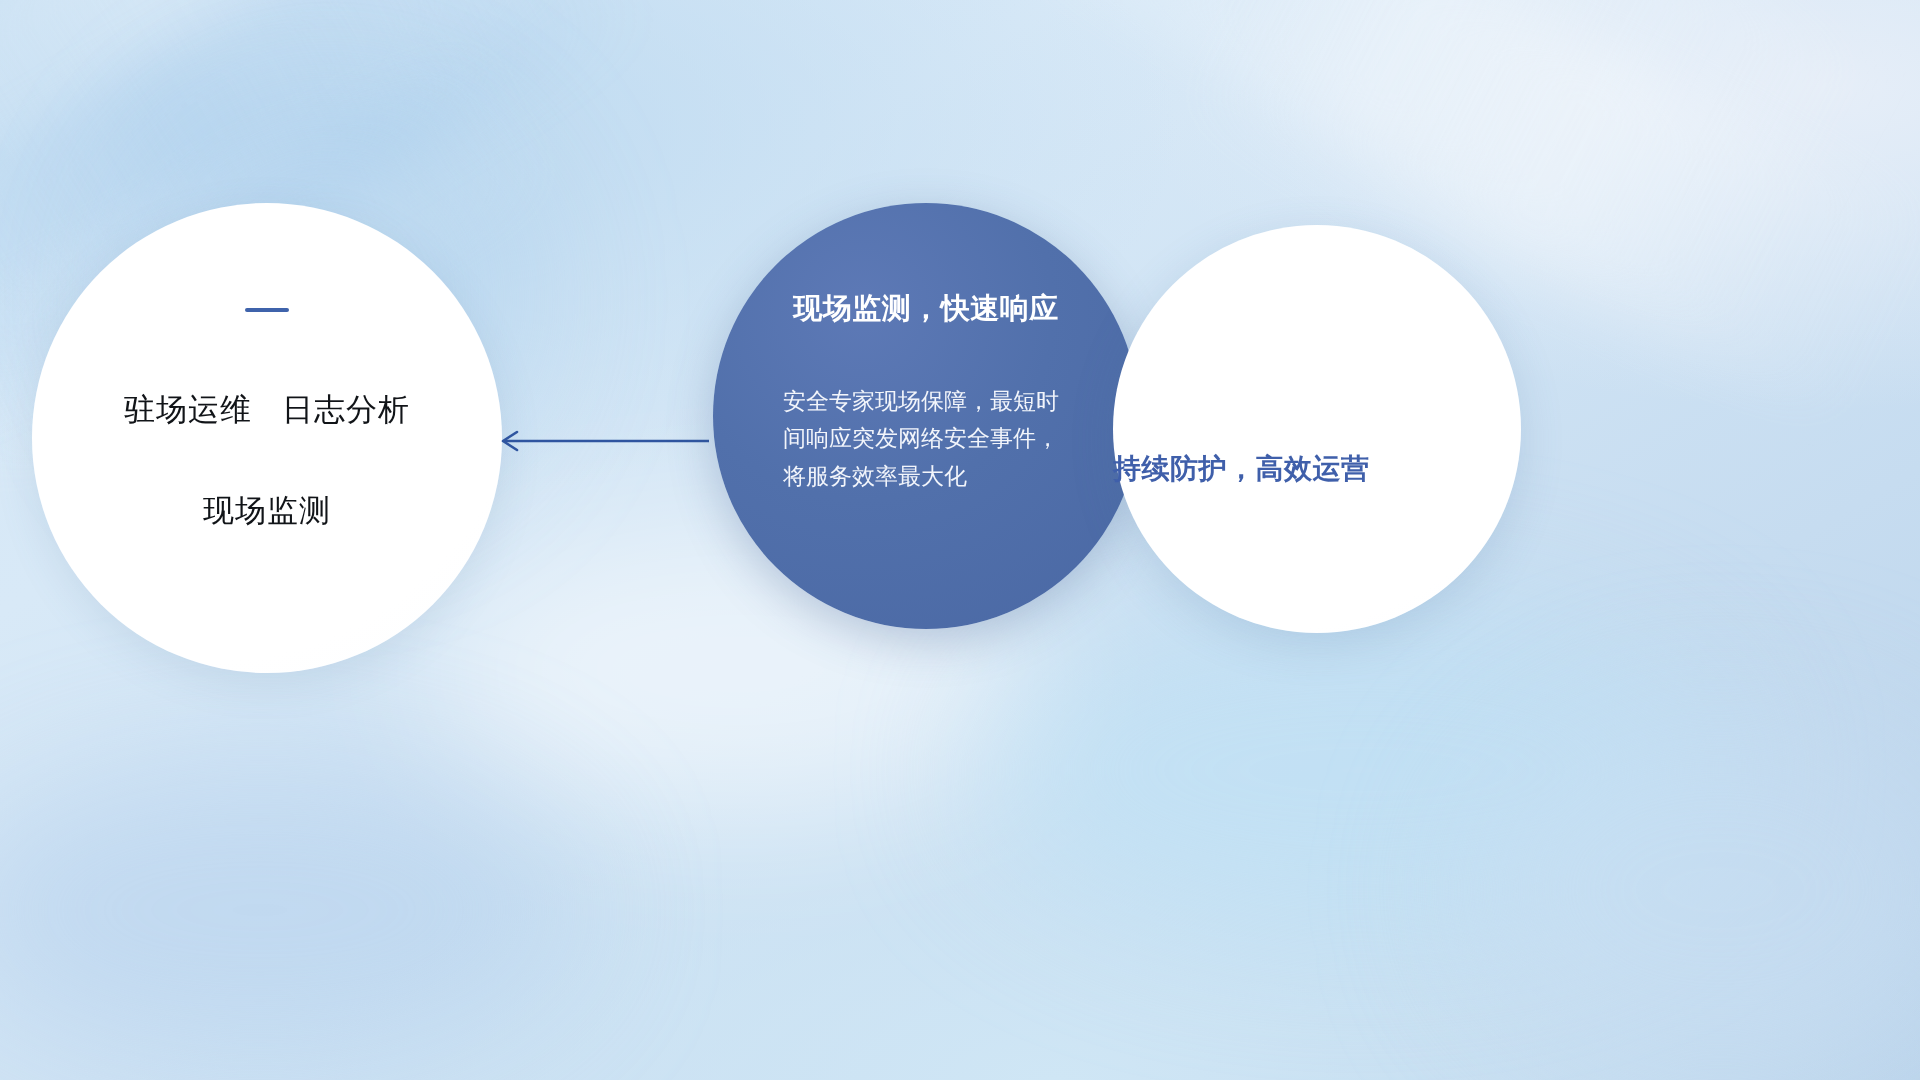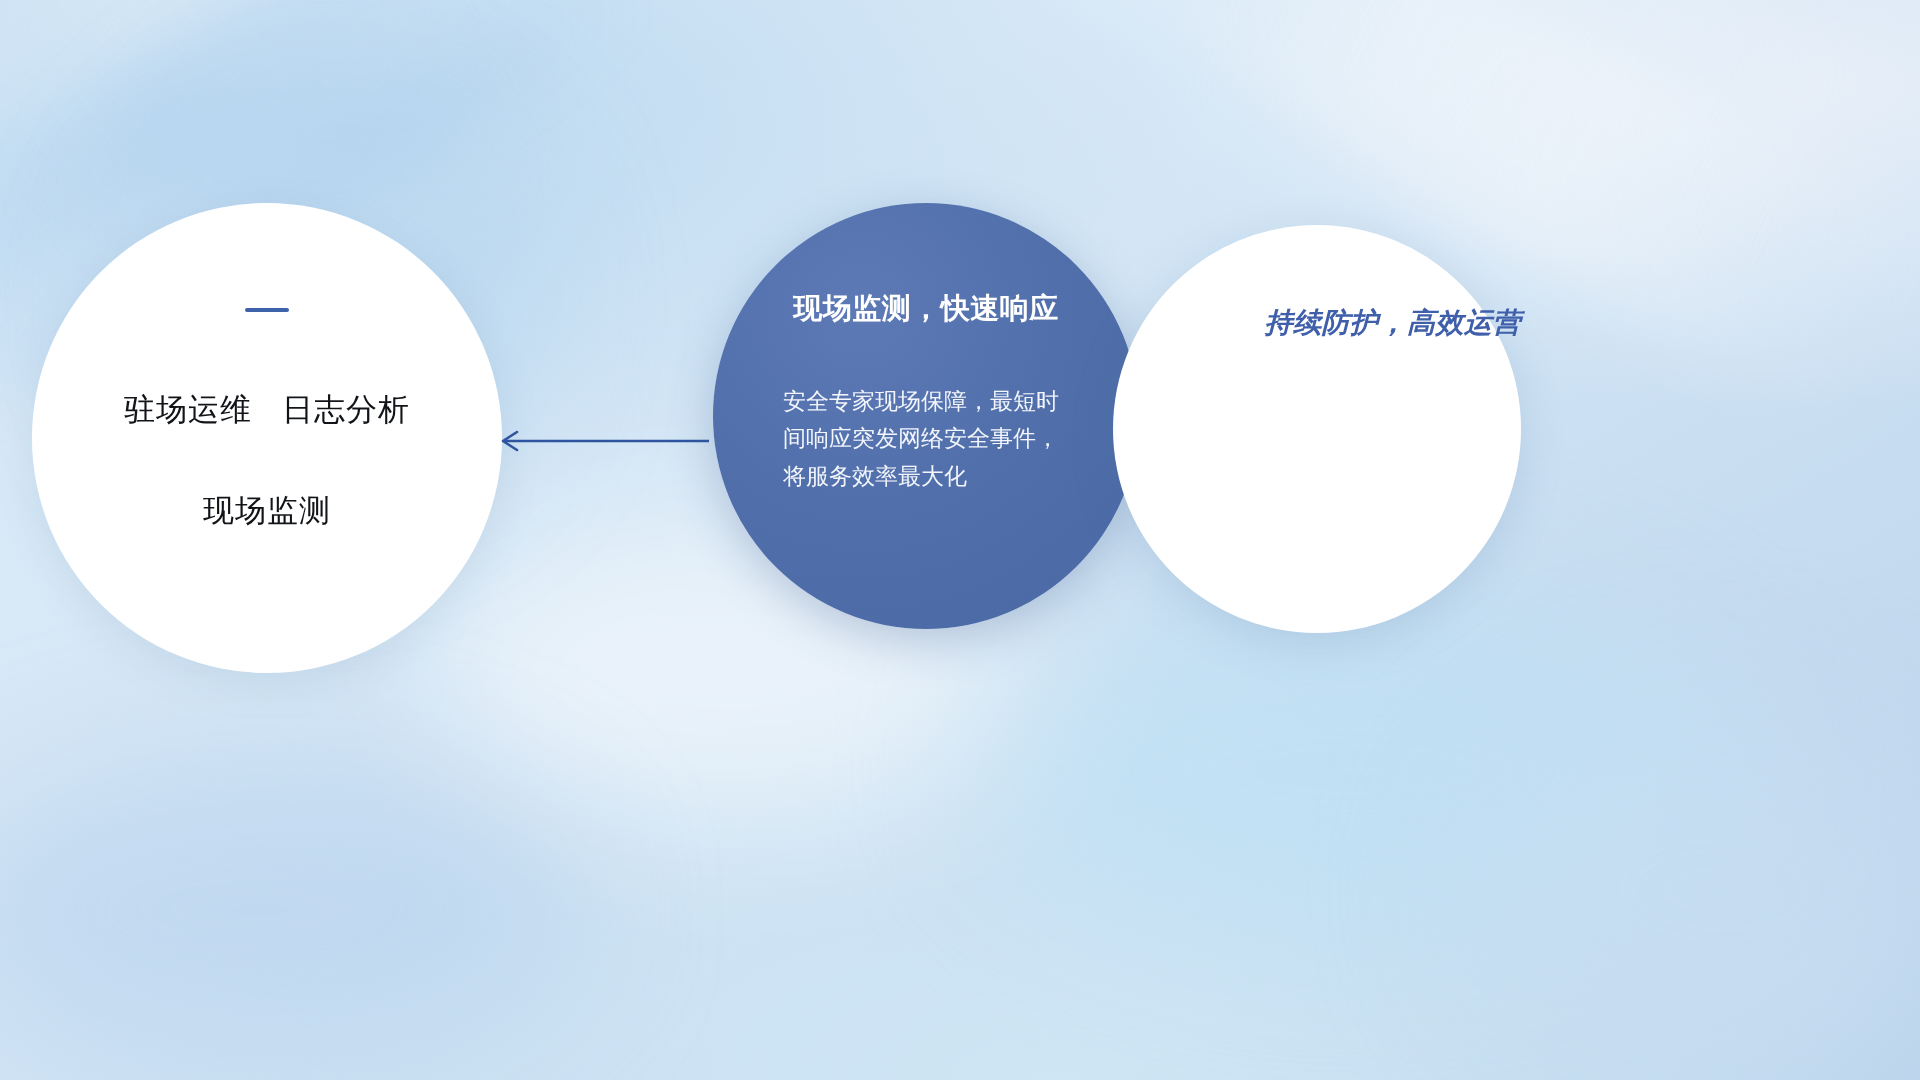--- a/index.html
+++ b/index.html
@@ -93,23 +93,22 @@
 
   
   #circle-right {
     left:1113px; top:225px; width:408px; height:408px;
     background:radial-gradient(circle at 40% 28%, #ffffff 0%, #ffffff 76%, #fbfcfe 100%);
     box-shadow:0 12px 44px rgba(80,115,160,.18);
     z-index:3;
   }
   #circle-right .c-inner {
     position:absolute; inset:0;
-    display:flex; flex-direction:column; align-items:flex-end;
+    display:flex; align-items:center;
     padding-top:79px;
-    font-style:italic;
   }
   #circle-right .c-title {
     font-size:28px; font-weight:bold; color:#3f5faa; white-space:nowrap;
     letter-spacing:.5px;
   }
   #circle-right .c-body {
     margin-top:57px; width:368px;
     font-size:23px; color:#1d2128; line-height:1.62; text-align:center;
   }
 </style>

